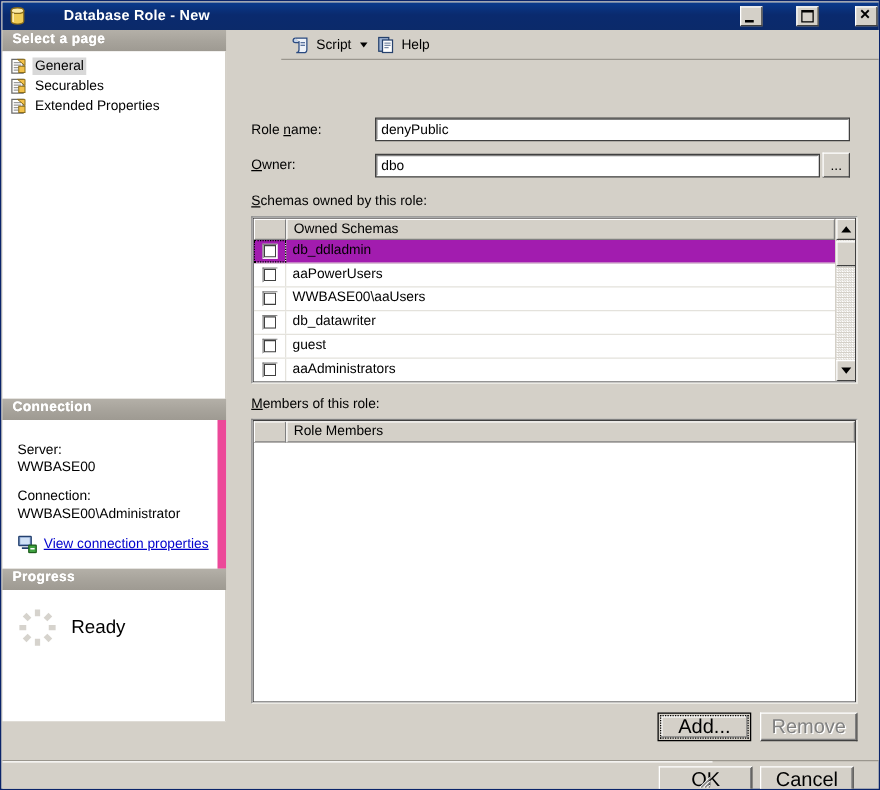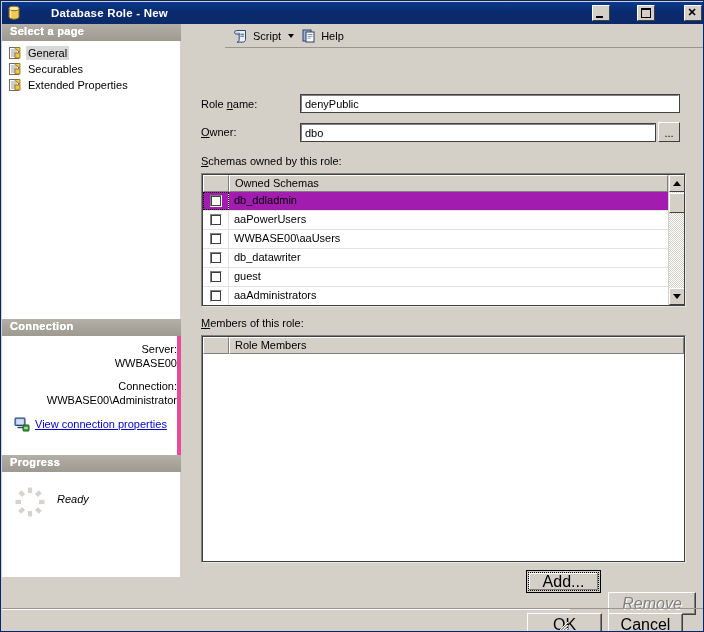--- a/index.html
+++ b/index.html
@@ -143,25 +143,24 @@
     line-height: 14px;
     white-space: nowrap;
   }
   .page-item.selected .pg-label {
     background: #d8d8d8;
   }
 
   #connection-panel {
     background: #ffffff;
     height: 119px;
-    padding: 6px 0 0 12px;
-    box-sizing: border-box;
-    border-right: 4px solid #ec4899;
-    font-size: 11px;
-    text-align: right;
+    padding: 17px 0 0 12px;
+    box-sizing: border-box;
+    border-right: 7px solid #ec4899;
+    font-size: 11px;
   }
   #connection-panel .grp { margin-bottom: 9px; }
   #connection-panel .lbl { line-height: 14px; }
   #connection-panel .val { line-height: 14px; }
   #conn-link-row {
     display: flex;
     align-items: center;
     margin-top: 2px;
   }
   #conn-link-row .link-icon {
@@ -180,24 +179,23 @@
     background: #ffffff;
     height: 105px;
     box-sizing: border-box;
     border-right: 1px solid #d4d0c8;
     display: flex;
     align-items: flex-start;
     padding: 12px 0 0 10px;
   }
   #spinner { width: 36px; height: 36px; flex: 0 0 auto; }
   #progress-text {
-    font-size: 11px;
+    font-size: 15px;
     margin-left: 9px;
     margin-top: 9px;
-    font-style: italic;
   }
 
   
   #content {
     position: absolute;
     left: 179px; top: 0;
     width: 523px; height: 585px;
     background: #d4d0c8;
     box-sizing: border-box;
   }
@@ -694,21 +692,21 @@
               <div class="hcell chk"></div>
               <div class="hcell grow">Role Members</div>
             </div>
             <div class="grow-rows" style="height:100%;"></div>
           </div>
         </div>
 
         <div class="btn focused" style="left:345px; top:521px; width:75px;">
           <span class="inner">Add...</span>
         </div>
-        <div class="btn disabled" style="left:427px; top:543px; width:88px;font-style:italic;">Remove</div>
+        <div class="btn disabled" style="left:427px; top:521px; width:78px;">Remove</div>
 
       </div>
     </div>
 
     <div id="divider-line"></div>
 
     <div id="bottom-bar">
       <div class="btn" style="left:525px; top:3px; width:75px;">OK</div>
       <div class="btn" style="left:606px; top:3px; width:75px;">Cancel</div>
       <span id="grip">

